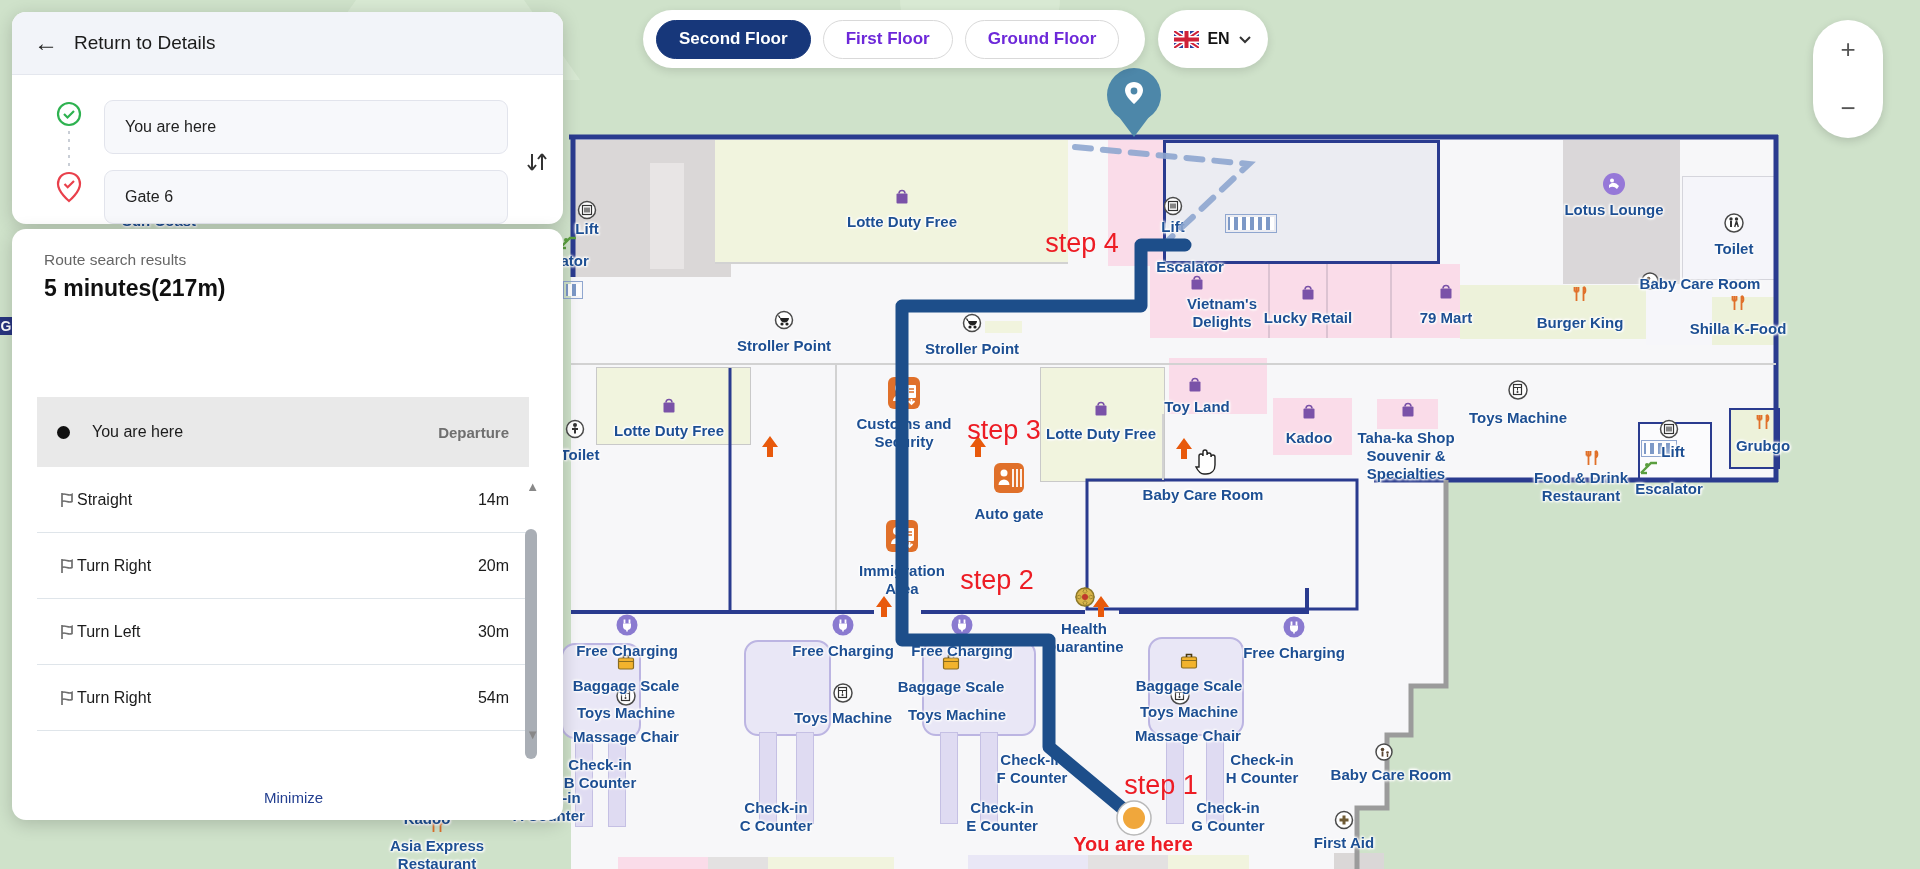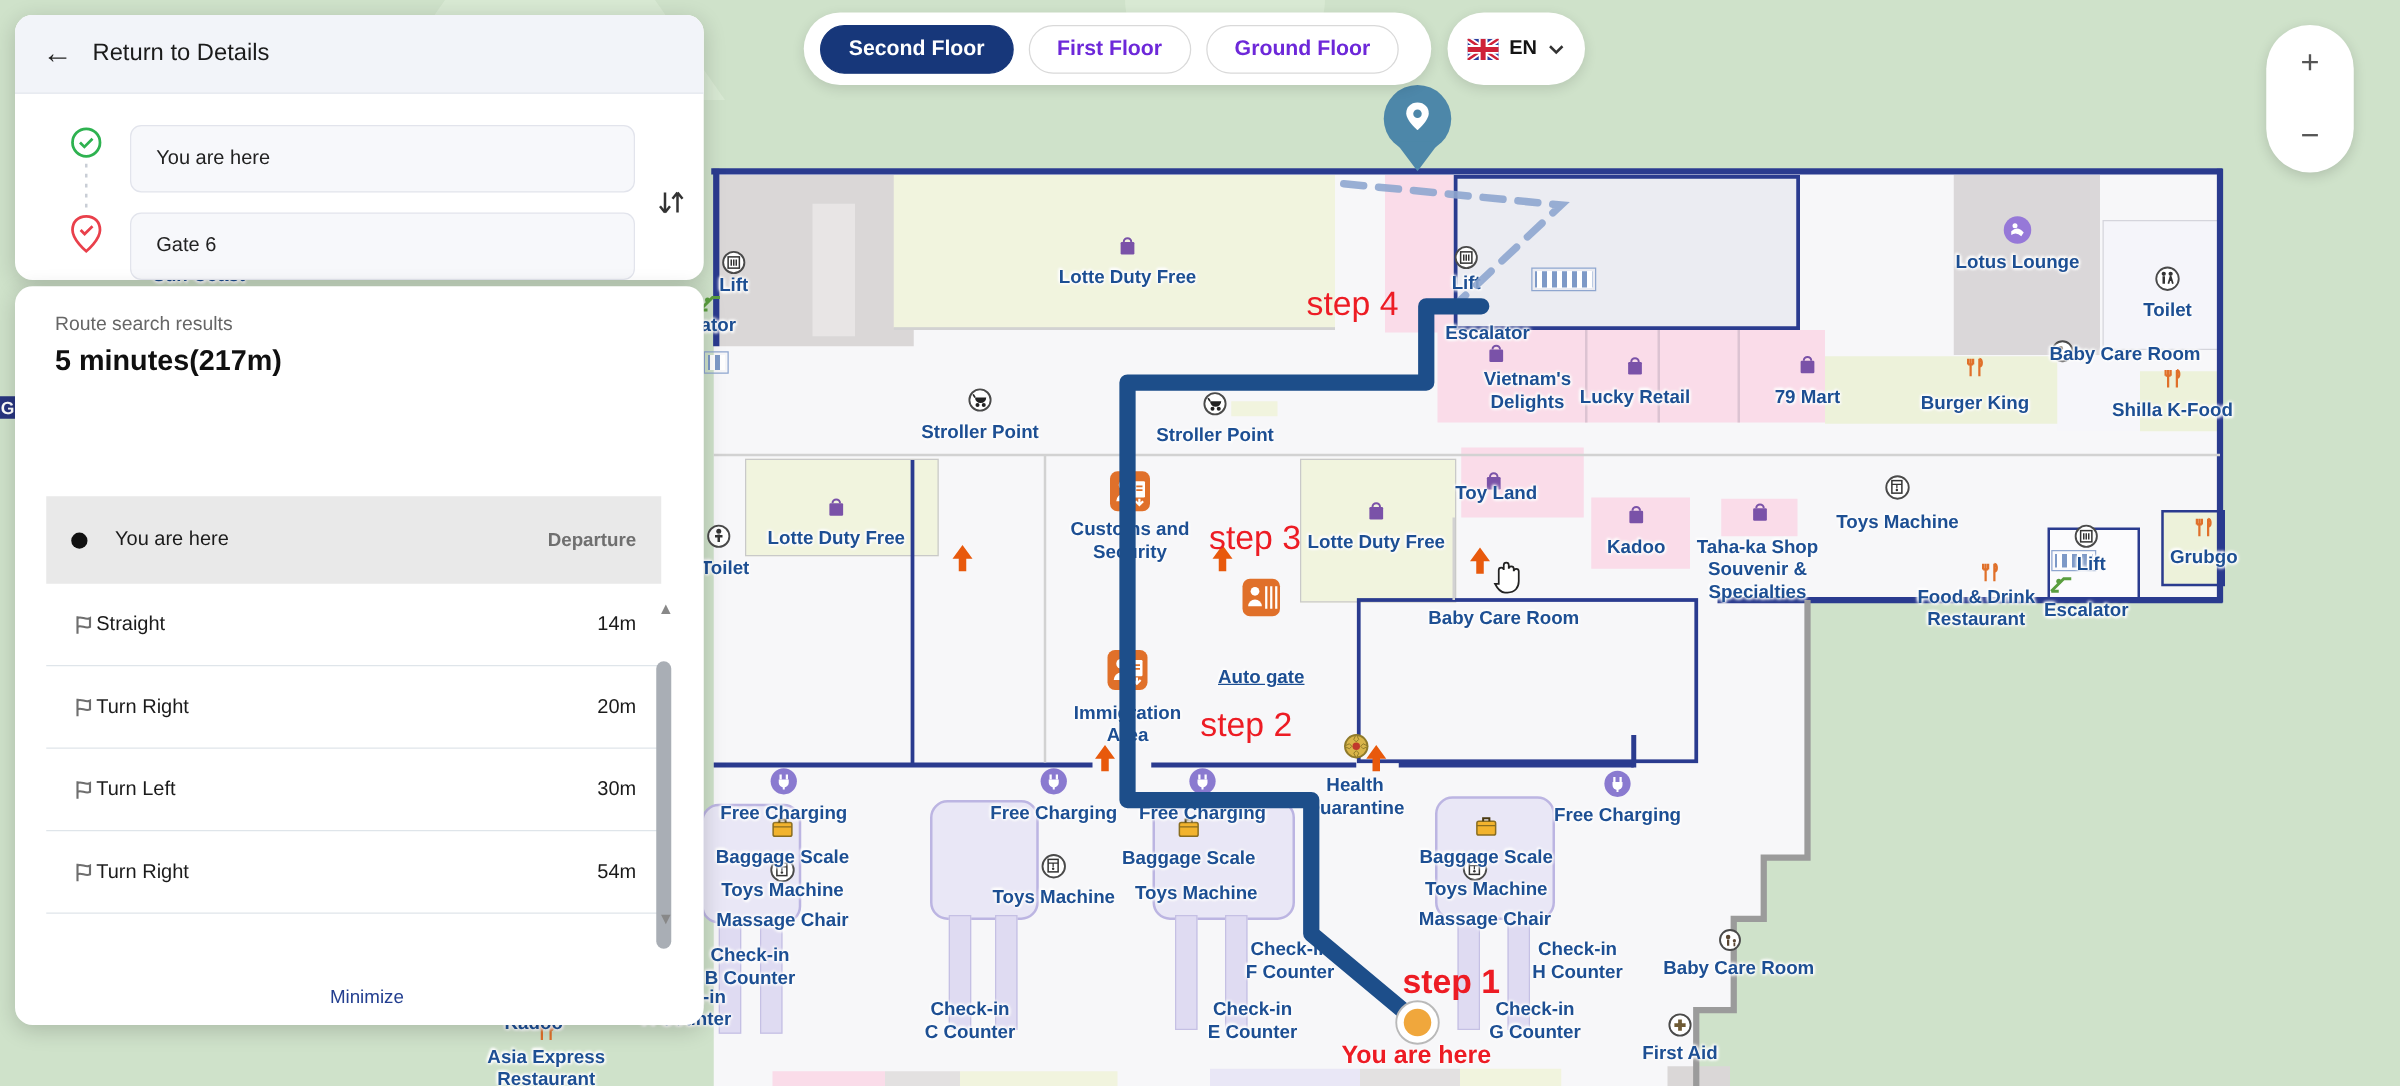--- a/index.html
+++ b/index.html
@@ -285,21 +285,21 @@
       <div class="poi" style="left: 580px; top: 446px;">Toilet</div>
       <div class="picon" style="left: 1101px; top: 408px;"><svg width="21" height="21">
           <path d="M7.5,8 a3,3 0 0 1 6,0" fill="none" stroke="#7a52a8" stroke-width="1.6"></path>
           <rect x="5" y="8" width="11" height="10" rx="1" fill="#7a52a8"></rect>
         </svg></div>
       <div class="poi" style="left: 1101px; top: 425px;">Lotte Duty Free</div>
       <div class="picon" style="left: 1195px; top: 384px;"><svg width="21" height="21">
           <path d="M7.5,8 a3,3 0 0 1 6,0" fill="none" stroke="#7a52a8" stroke-width="1.6"></path>
           <rect x="5" y="8" width="11" height="10" rx="1" fill="#7a52a8"></rect>
         </svg></div>
-      <div class="poi" style="left: 1197px; top: 386px;">Toy Land</div>
+      <div class="poi" style="left: 1197px; top: 398px;">Toy Land</div>
       <div class="picon" style="left: 1309px; top: 411px;"><svg width="21" height="21">
           <path d="M7.5,8 a3,3 0 0 1 6,0" fill="none" stroke="#7a52a8" stroke-width="1.6"></path>
           <rect x="5" y="8" width="11" height="10" rx="1" fill="#7a52a8"></rect>
         </svg></div>
       <div class="poi" style="left: 1309px; top: 429px;">Kadoo</div>
       <div class="picon" style="left: 1408px; top: 409px;"><svg width="21" height="21">
           <path d="M7.5,8 a3,3 0 0 1 6,0" fill="none" stroke="#7a52a8" stroke-width="1.6"></path>
           <rect x="5" y="8" width="11" height="10" rx="1" fill="#7a52a8"></rect>
         </svg></div>
       <div class="poi" style="left: 1406px; top: 429px;">Taha-ka Shop
@@ -343,21 +343,21 @@
         </svg></div>
       <div class="poi" style="left: 1581px; top: 469px;">Food &amp; Drink
 Restaurant</div>
       <div class="poi" style="left: 1203px; top: 486px;">Baby Care Room</div>
       <div class="picon" style="left: 1009px; top: 478px;"><svg width="34" height="34">
           <rect x="2" y="2" width="30" height="30" rx="6" fill="#e0702a"></rect>
           <circle cx="12" cy="12" r="3.5" fill="#fff"></circle>
           <path d="M6.5,24 a5.5,5.5 0 0 1 11,0 z" fill="#fff"></path>
           <path d="M21,8 v18 M25,8 v18 M29,8 v18" stroke="#fff" stroke-width="1.8"></path>
         </svg></div>
-      <div class="poi" style="left: 1009px; top: 533px; text-decoration: underline;">Auto gate</div>
+      <div class="poi" style="left: 1009px; top: 505px;">Auto gate</div>
       <div class="picon" style="left: 902px; top: 536px;"><svg width="36" height="36">
           <rect x="2" y="2" width="32" height="32" rx="6" fill="#e0702a"></rect>
           <circle cx="13" cy="13" r="4" fill="#fff"></circle>
           <path d="M7,26 a6,6 0 0 1 12,0 z" fill="#fff"></path>
           <rect x="21" y="10" width="9" height="13" rx="1" fill="#fff"></rect>
           <path d="M23,14 h5 M23,17 h5" stroke="#e0702a" stroke-width="1.4"></path>
           <path d="M25.5,24 l0,5 m-3,-3 l3,3 3,-3" stroke="#fff" stroke-width="1.8" fill="none"></path>
         </svg></div>
       <div class="poi" style="left: 902px; top: 562px;">Immigration
 Area</div>
@@ -472,21 +472,21 @@
       <div class="poi" style="left: 427px; top: 810px;">Kadoo</div>
       <div class="poi" style="left: 600px; top: 756px;">Check-in
 B Counter</div>
       <div class="poi" style="left: 549px; top: 789px;">Check-in
 A Counter</div>
       <div class="poi z1" style="left: 159px; top: 212px;">Sun Coast</div>
       <div class="poi gbadge z1" style="left: 6px; top: 317px;">G</div>
       <div class="ann" style="left: 1082px; top: 228px;">step 4</div>
       <div class="ann" style="left: 1004px; top: 415px;">step 3</div>
       <div class="ann" style="left: 997px; top: 565px;">step 2</div>
-      <div class="ann" style="left: 1161px; top: 770px; font-weight: bold;">step 1</div>
+      <div class="ann" style="left: 1161px; top: 770px;">step 1</div>
       <div class="ann yah" style="left: 1133px; top: 833px;">You are here</div>
       <svg class="lay over" width="1920" height="869">
         <path d="M1075,147 L1249,164 L1161,247" fill="none" stroke="#8ea6cf" stroke-width="6" stroke-dasharray="16,12" stroke-linecap="round" opacity="0.9"></path>
         <path d="M1134,818 L1049,747 L1049,640 L902,640 L902,306 L1141,306 L1141,245 L1185,245" fill="none" stroke="#1d4e8a" stroke-width="13" stroke-linejoin="round" stroke-linecap="round"></path>
         <circle cx="1134" cy="818" r="17" fill="#fff" stroke="#b9b9b9" stroke-width="1.5"></circle>
         <circle cx="1134" cy="818" r="11" fill="#f0a73c"></circle>
         <g>
           <circle cx="1134" cy="95" r="27" fill="#4d87a9"></circle>
           <path d="M1116,113 L1134,137 L1152,113 Z" fill="#4d87a9"></path>
           <path d="M1134,82 c-5.5,0 -9,4 -9,8.5 c0,6 9,13.5 9,13.5 c0,0 9,-7.5 9,-13.5 c0,-4.5 -3.5,-8.5 -9,-8.5 z" fill="#fff"></path>

